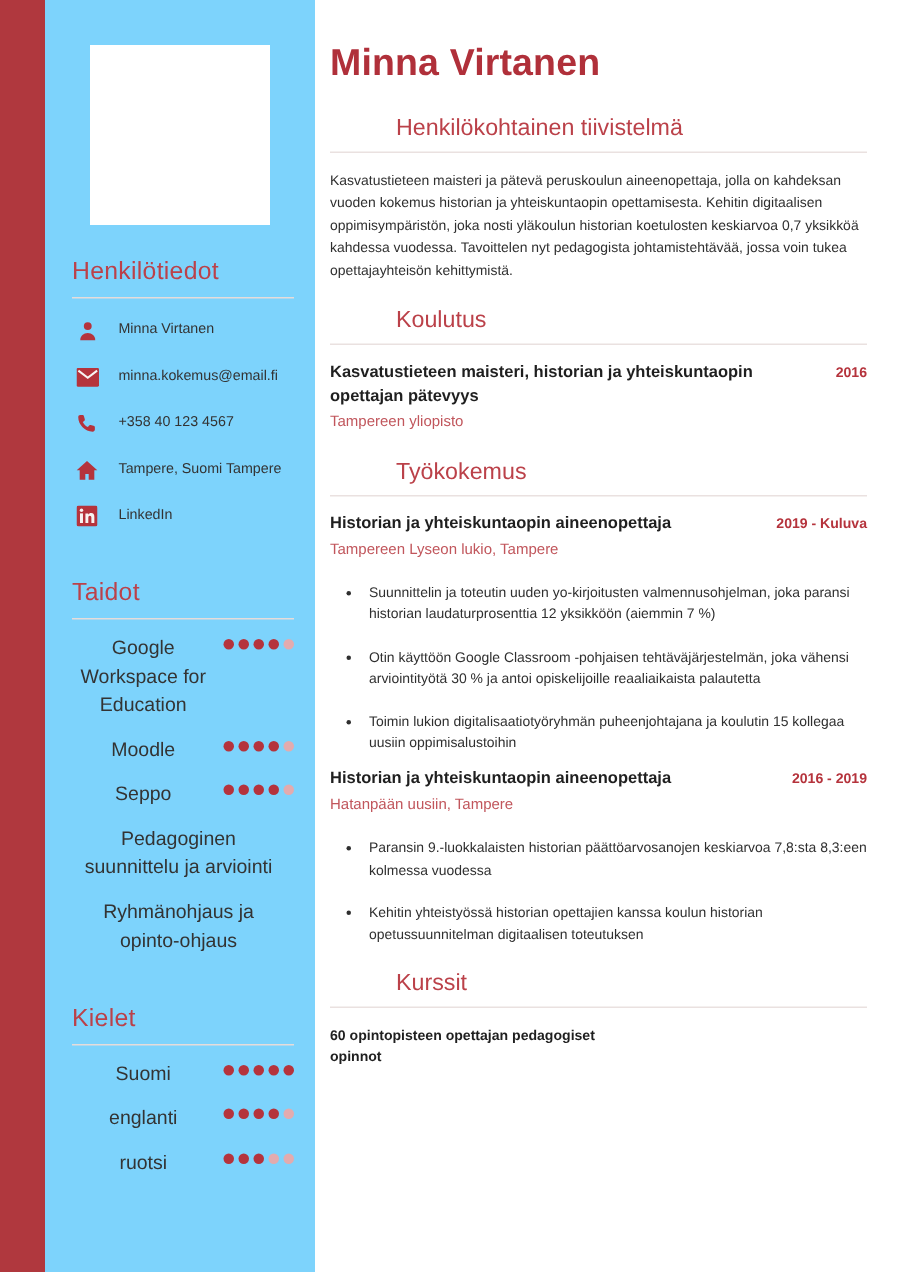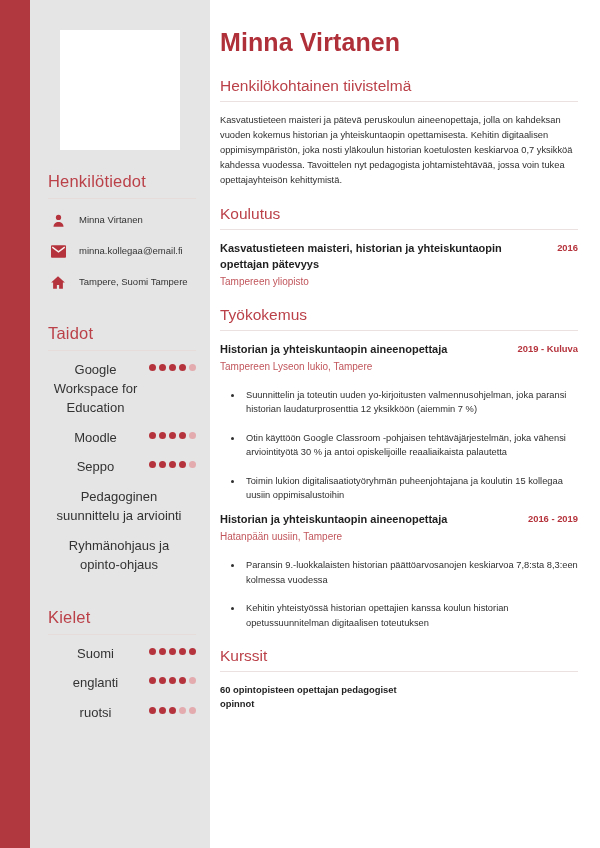--- a/index.html
+++ b/index.html
@@ -19,21 +19,21 @@
   }
   .accent-stripe {
     width: 30px;
     height: 848px;
     background: #b0383e;
     flex: 0 0 30px;
   }
   .sidebar {
     width: 180px;
     flex: 0 0 180px;
-    background: #e5e5e5;
+    background: #7dd3fc;
     padding: 0 0 0 0;
     position: relative;
   }
   .main {
     flex: 1 1 auto;
     background: #ffffff;
     padding: 28px 22px 0 10px;
   }
 
   
@@ -118,20 +118,21 @@
     font-size: 25px;
     font-weight: bold;
     letter-spacing: .1px;
     margin-bottom: 20px;
   }
   .sec-heading {
     color: #bb4149;
     font-size: 15.5px;
     font-weight: normal;
     margin-bottom: 6px;
+    margin-left: 44px;
   }
   .sec-rule {
     height: 1px;
     background: #eae1e0;
     margin-bottom: 11px;
   }
   .section { margin-bottom: 17px; }
   .summary {
     font-size: 9.3px;
     color: #2f2f2f;
@@ -214,33 +215,52 @@
           <span class="contact-text">Minna Virtanen</span>
         </div>
 
         <div class="contact-row">
           <span class="contact-icon">
             <svg width="15" height="13" viewBox="0 0 24 20" fill="#b5333c">
                 <rect x="0" y="0" width="24" height="20" rx="1.5"></rect>
                 <path d="M2 3l10 7.5L22 3" stroke="#f8f3f2" stroke-width="2.2" fill="none"></path>
               </svg>
           </span>
-          <span class="contact-text">minna.kollegaa@email.fi</span>
-        </div>
-
+          <span class="contact-text">minna.kokemus@email.fi</span>
+        </div>
+
+        <div class="contact-row">
+          <span class="contact-icon">
+            <svg width="14" height="15" viewBox="0 0 24 24" fill="#b5333c">
+                <path d="M6.6 2c1.1 0 1.7.5 2 1.6l.9 3.2c.2.9 0 1.5-.7 2l-1.6 1.2c1.1 2.6 3.2 4.7 5.8 5.8l1.2-1.6c.5-.7 1.1-.9 2-.7l3.2.9c1.1.3 1.6.9 1.6 2v2.3c0 1.5-1 2.3-2.6 2.3C9.9 21 2 13.1 2 4.6 2 3 2.8 2 4.3 2z"></path>
+              </svg>
+          </span>
+          <span class="contact-text">+358 40 123 4567</span>
+        </div>
 
         <div class="contact-row">
           <span class="contact-icon">
             <svg width="16" height="15" viewBox="0 0 24 24" fill="#b5333c">
                 <path d="M12 2L1 12h3.2v10h6v-6h3.6v6h6V12H23z"></path>
               </svg>
           </span>
           <span class="contact-text">Tampere, Suomi Tampere</span>
         </div>
 
+        <div class="contact-row">
+          <span class="contact-icon">
+            <svg width="14" height="14" viewBox="0 0 24 24">
+                <rect width="24" height="24" rx="2.5" fill="#b5333c"></rect>
+                <rect x="4" y="9" width="3.4" height="11" fill="#f8f3f2"></rect>
+                <circle cx="5.7" cy="5.3" r="2" fill="#f8f3f2"></circle>
+                <path d="M10.2 9h3.2v1.6c.6-1.1 1.8-1.9 3.4-1.9 2.6 0 3.6 1.6 3.6 4.4V20h-3.4v-6c0-1.5-.5-2.4-1.8-2.4-1.1 0-1.7.8-1.7 2.3V20h-3.3z" fill="#f8f3f2"></path>
+              </svg>
+          </span>
+          <span class="contact-text">LinkedIn</span>
+        </div>
 
       </div>
     </div>
 
     <div class="side-block">
       <div class="side-heading">Taidot</div>
       <div class="side-rule"></div>
       <div>
 
         <div class="rate-row">

